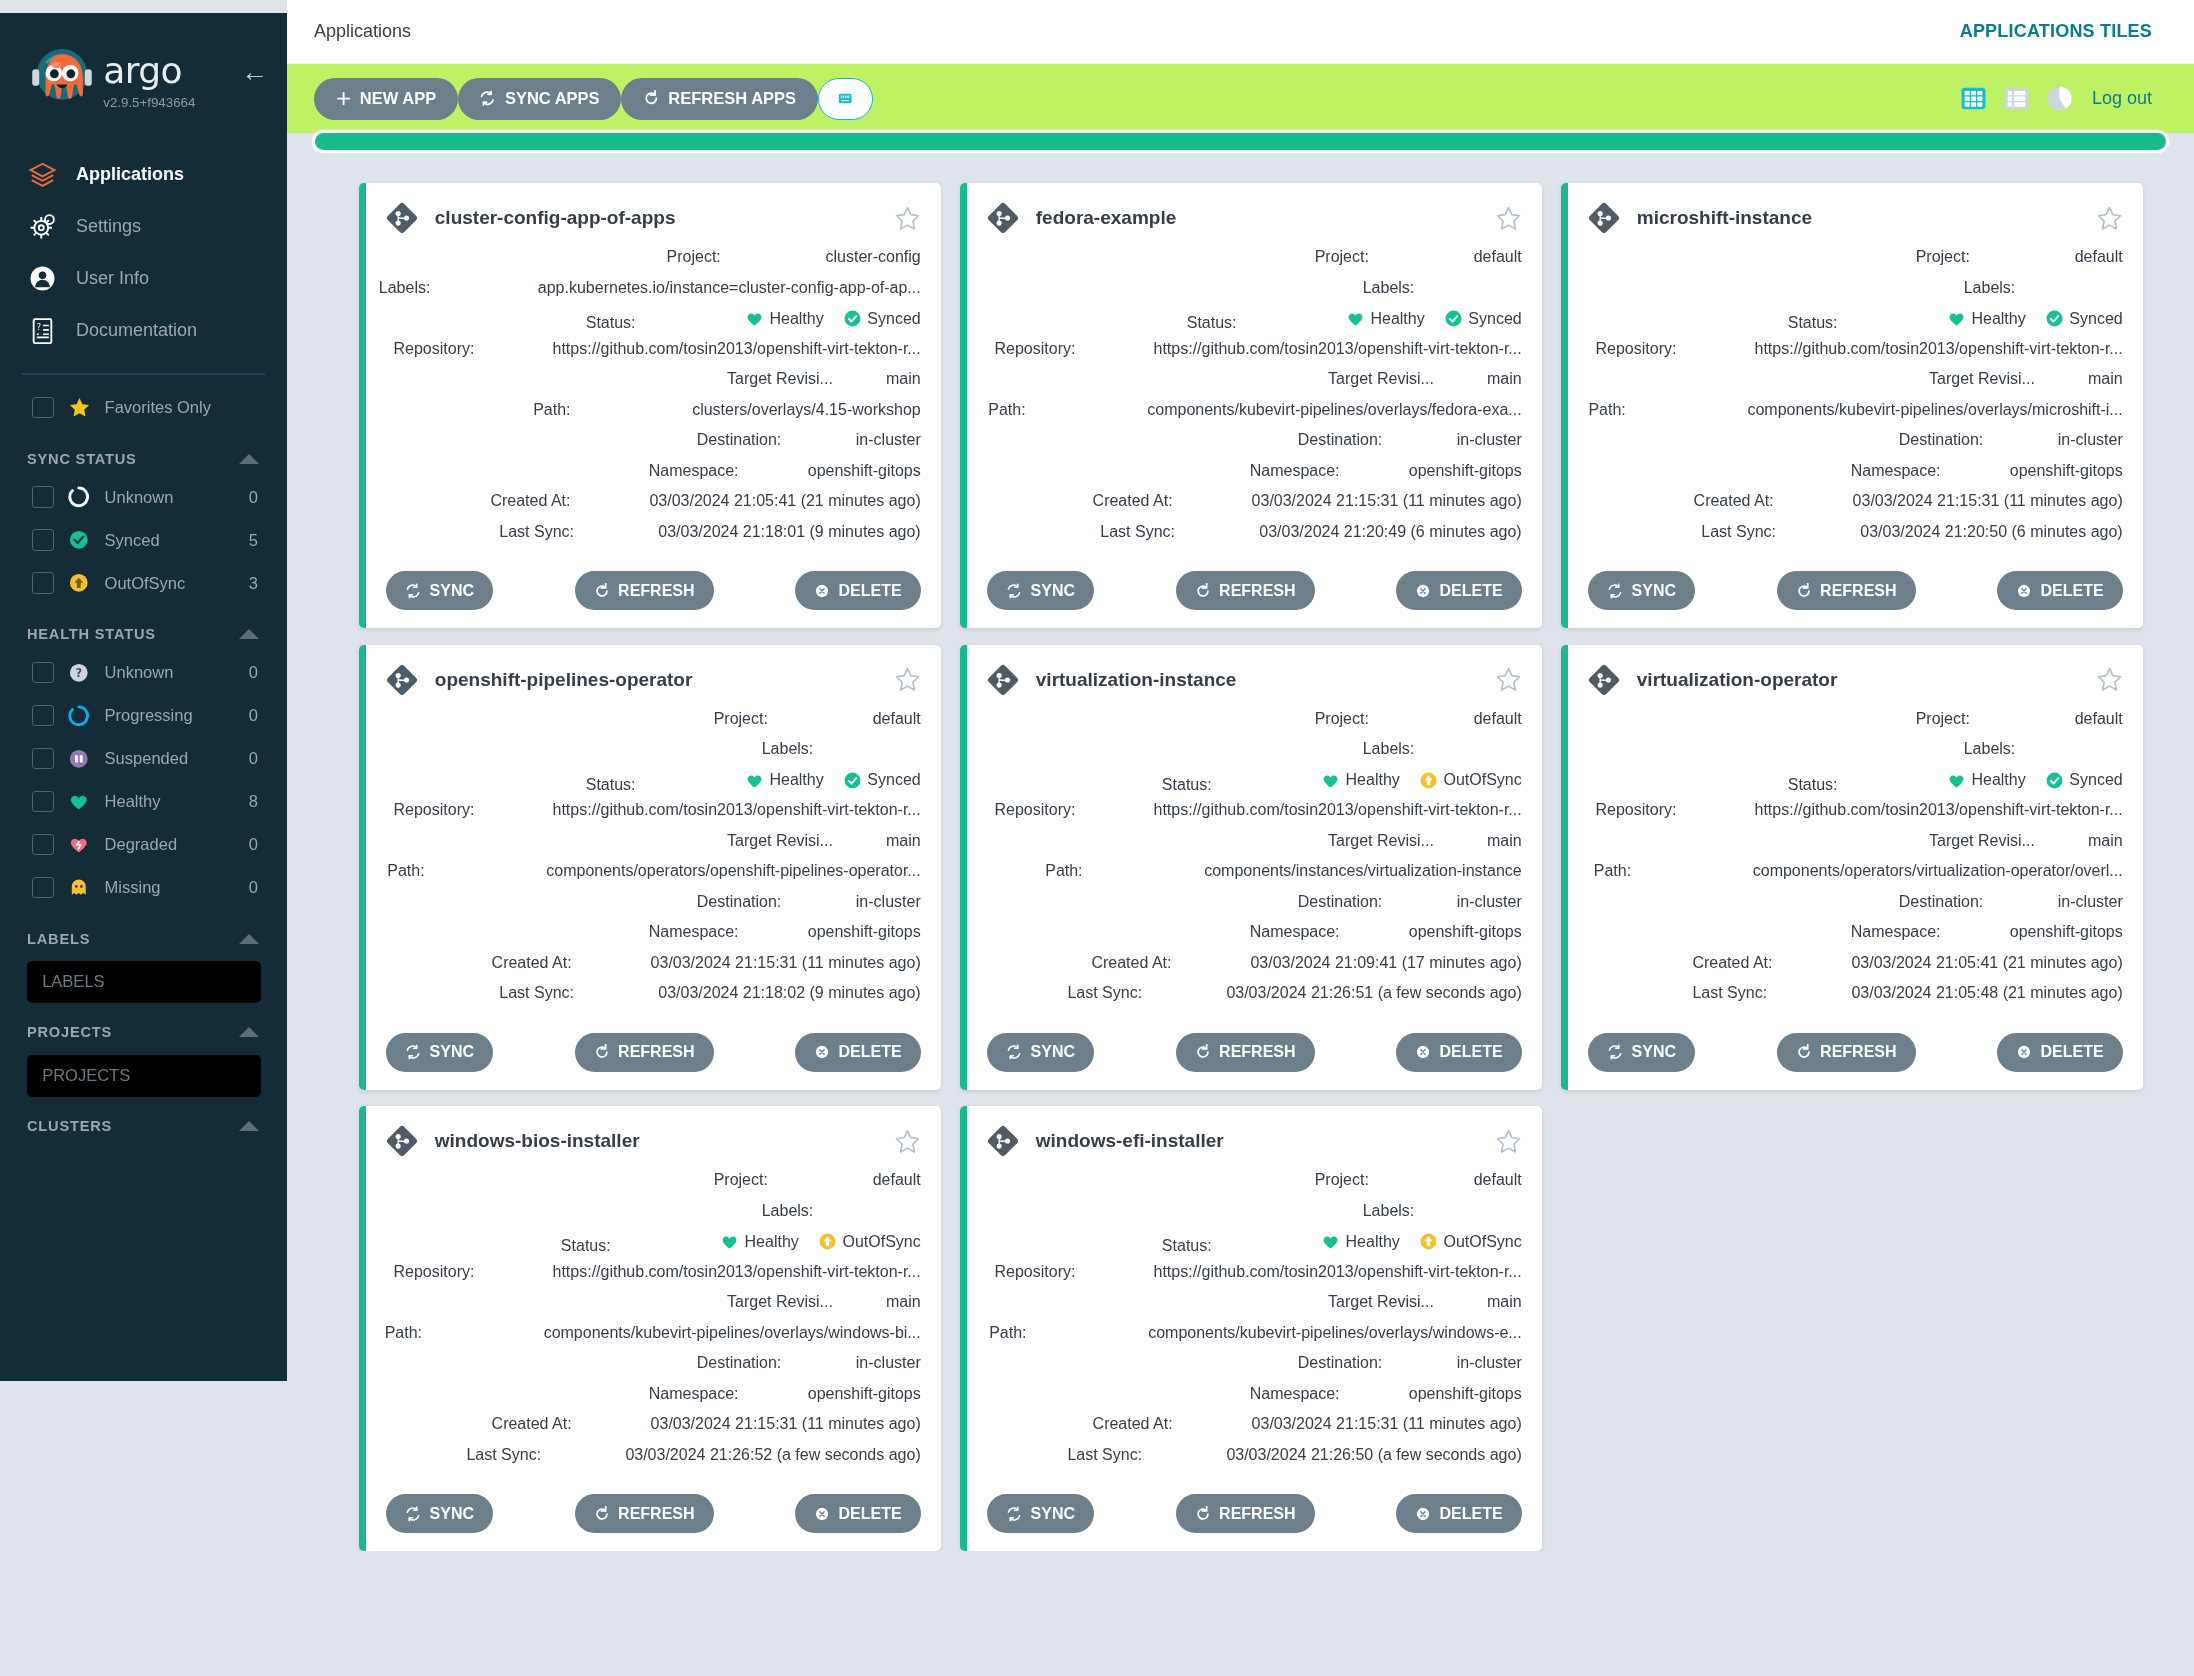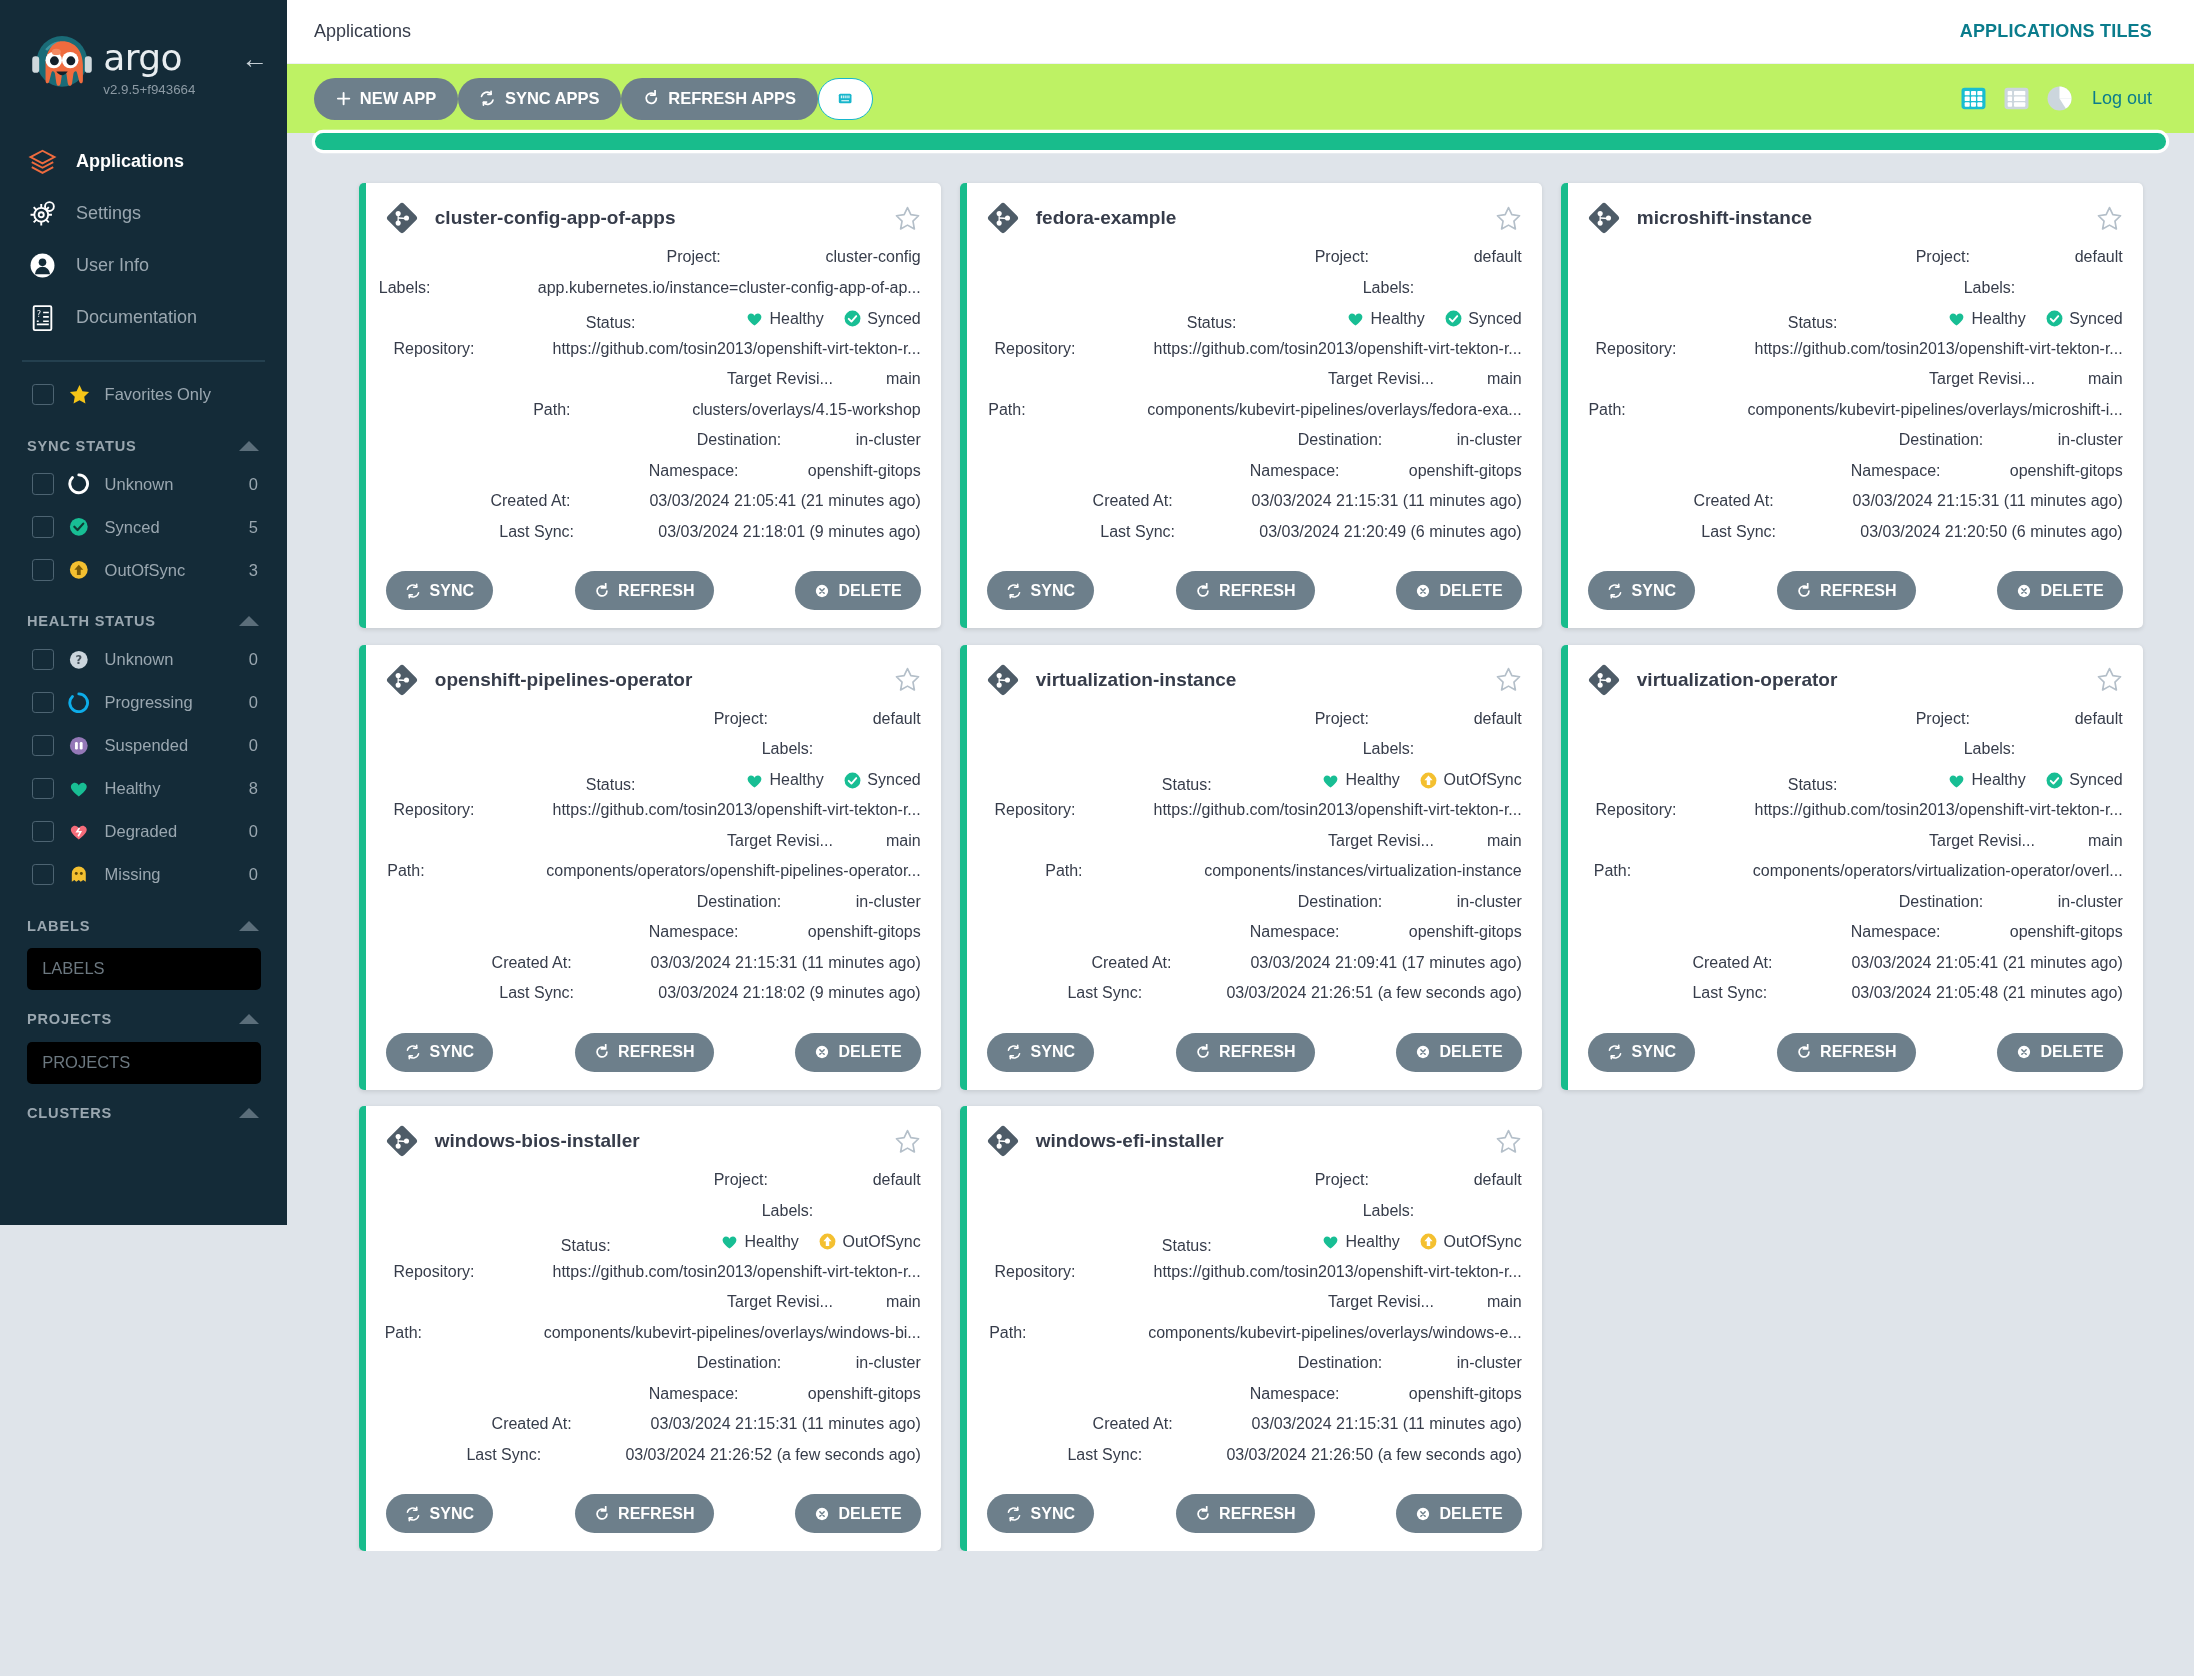--- a/index.html
+++ b/index.html
@@ -12,21 +12,22 @@
   }
   .app { display: flex; width: 2194px; height: 1676px; }
 
   
   .sidebar {
     width: 287px; flex: 0 0 287px;
     background: #142b38;
     color: #c4cdd3;
     position: relative;
     padding-top: 0;
-    height: 1225px;
+    height: 1368px;
+    margin-top: 13px;
   }
   .sb-top { display: flex; align-items: center; padding: 30.5px 19px 6.3px 27px; }
   .argo-mascot { width: 70px; height: 76px; flex: 0 0 70px; position: relative; }
   .argo-wordmark { margin-left: 6.3px; flex: 1; }
   .argo-word { font-size: 36px; font-weight: 400; color: #e8edf0; letter-spacing: -0.6px; line-height: 1; font-family: "DejaVu Sans", sans-serif; }
   .argo-ver { font-size: 13.3px; color: #8c9aa4; margin-top: 5.1px; }
   .collapse-arrow { font-size: 27px; color: #c4cdd3; line-height: 1; cursor: pointer; padding-bottom: 19px; }
 
   .nav { margin-top: 23px; }
   .nav-item {

